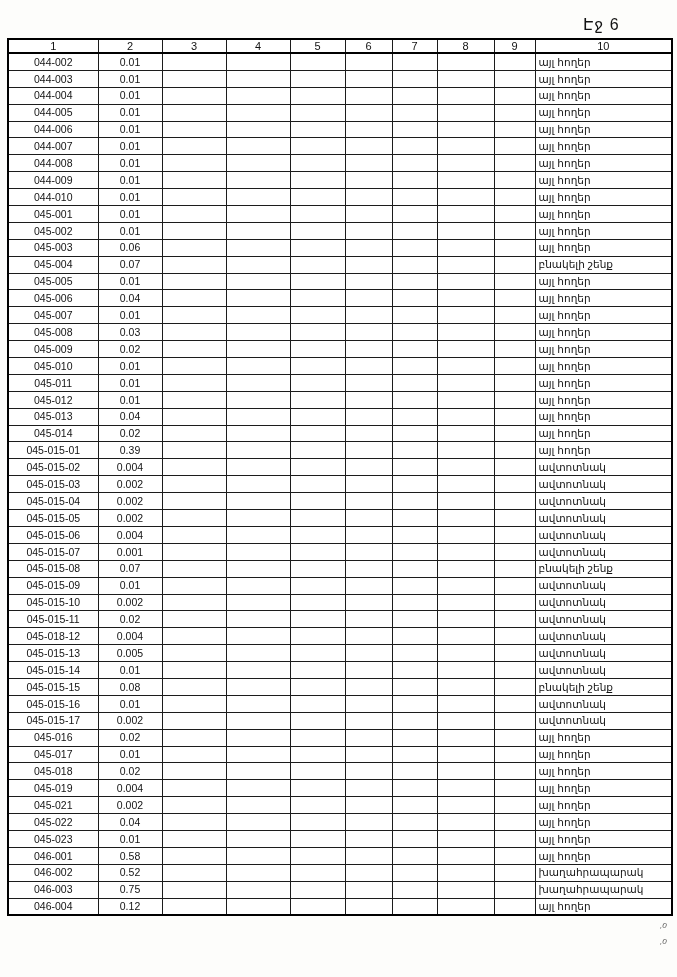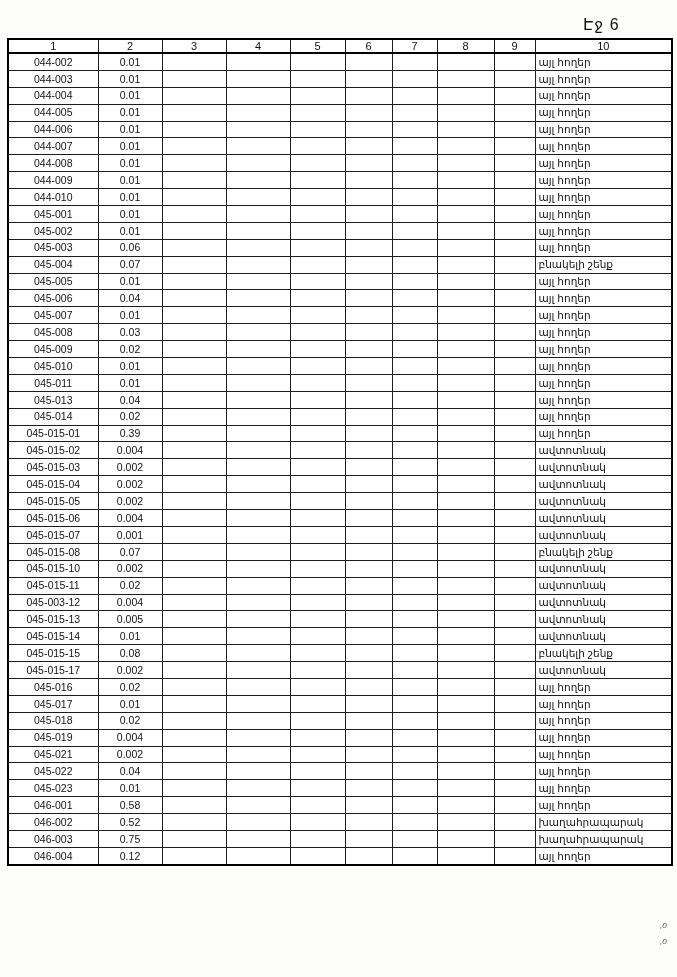--- a/index.html
+++ b/index.html
@@ -337,20 +337,32 @@
         <td class="c3"></td>
         <td class="c4"></td>
         <td class="c5"></td>
         <td class="c6"></td>
         <td class="c7"></td>
         <td class="c8"></td>
         <td class="c9"></td>
         <td class="c10">այլ հողեր</td>
       </tr>
       <tr>
+        <td class="c1">045-012</td>
+        <td class="c2">0.01</td>
+        <td class="c3"></td>
+        <td class="c4"></td>
+        <td class="c5"></td>
+        <td class="c6"></td>
+        <td class="c7"></td>
+        <td class="c8"></td>
+        <td class="c9"></td>
+        <td class="c10">այլ հողեր</td>
+      </tr>
+      <tr>
         <td class="c1">045-013</td>
         <td class="c2">0.04</td>
         <td class="c3"></td>
         <td class="c4"></td>
         <td class="c5"></td>
         <td class="c6"></td>
         <td class="c7"></td>
         <td class="c8"></td>
         <td class="c9"></td>
         <td class="c10">այլ հողեր</td>
@@ -457,20 +469,32 @@
         <td class="c3"></td>
         <td class="c4"></td>
         <td class="c5"></td>
         <td class="c6"></td>
         <td class="c7"></td>
         <td class="c8"></td>
         <td class="c9"></td>
         <td class="c10">բնակելի շենք</td>
       </tr>
       <tr>
+        <td class="c1">045-015-09</td>
+        <td class="c2">0.01</td>
+        <td class="c3"></td>
+        <td class="c4"></td>
+        <td class="c5"></td>
+        <td class="c6"></td>
+        <td class="c7"></td>
+        <td class="c8"></td>
+        <td class="c9"></td>
+        <td class="c10">ավտոտնակ</td>
+      </tr>
+      <tr>
         <td class="c1">045-015-10</td>
         <td class="c2">0.002</td>
         <td class="c3"></td>
         <td class="c4"></td>
         <td class="c5"></td>
         <td class="c6"></td>
         <td class="c7"></td>
         <td class="c8"></td>
         <td class="c9"></td>
         <td class="c10">ավտոտնակ</td>
@@ -481,21 +505,21 @@
         <td class="c3"></td>
         <td class="c4"></td>
         <td class="c5"></td>
         <td class="c6"></td>
         <td class="c7"></td>
         <td class="c8"></td>
         <td class="c9"></td>
         <td class="c10">ավտոտնակ</td>
       </tr>
       <tr>
-        <td class="c1">045-003-12</td>
+        <td class="c1">045-018-12</td>
         <td class="c2">0.004</td>
         <td class="c3"></td>
         <td class="c4"></td>
         <td class="c5"></td>
         <td class="c6"></td>
         <td class="c7"></td>
         <td class="c8"></td>
         <td class="c9"></td>
         <td class="c10">ավտոտնակ</td>
       </tr>
@@ -527,20 +551,32 @@
         <td class="c1">045-015-15</td>
         <td class="c2">0.08</td>
         <td class="c3"></td>
         <td class="c4"></td>
         <td class="c5"></td>
         <td class="c6"></td>
         <td class="c7"></td>
         <td class="c8"></td>
         <td class="c9"></td>
         <td class="c10">բնակելի շենք</td>
+      </tr>
+      <tr>
+        <td class="c1">045-015-16</td>
+        <td class="c2">0.01</td>
+        <td class="c3"></td>
+        <td class="c4"></td>
+        <td class="c5"></td>
+        <td class="c6"></td>
+        <td class="c7"></td>
+        <td class="c8"></td>
+        <td class="c9"></td>
+        <td class="c10">ավտոտնակ</td>
       </tr>
       <tr>
         <td class="c1">045-015-17</td>
         <td class="c2">0.002</td>
         <td class="c3"></td>
         <td class="c4"></td>
         <td class="c5"></td>
         <td class="c6"></td>
         <td class="c7"></td>
         <td class="c8"></td>

